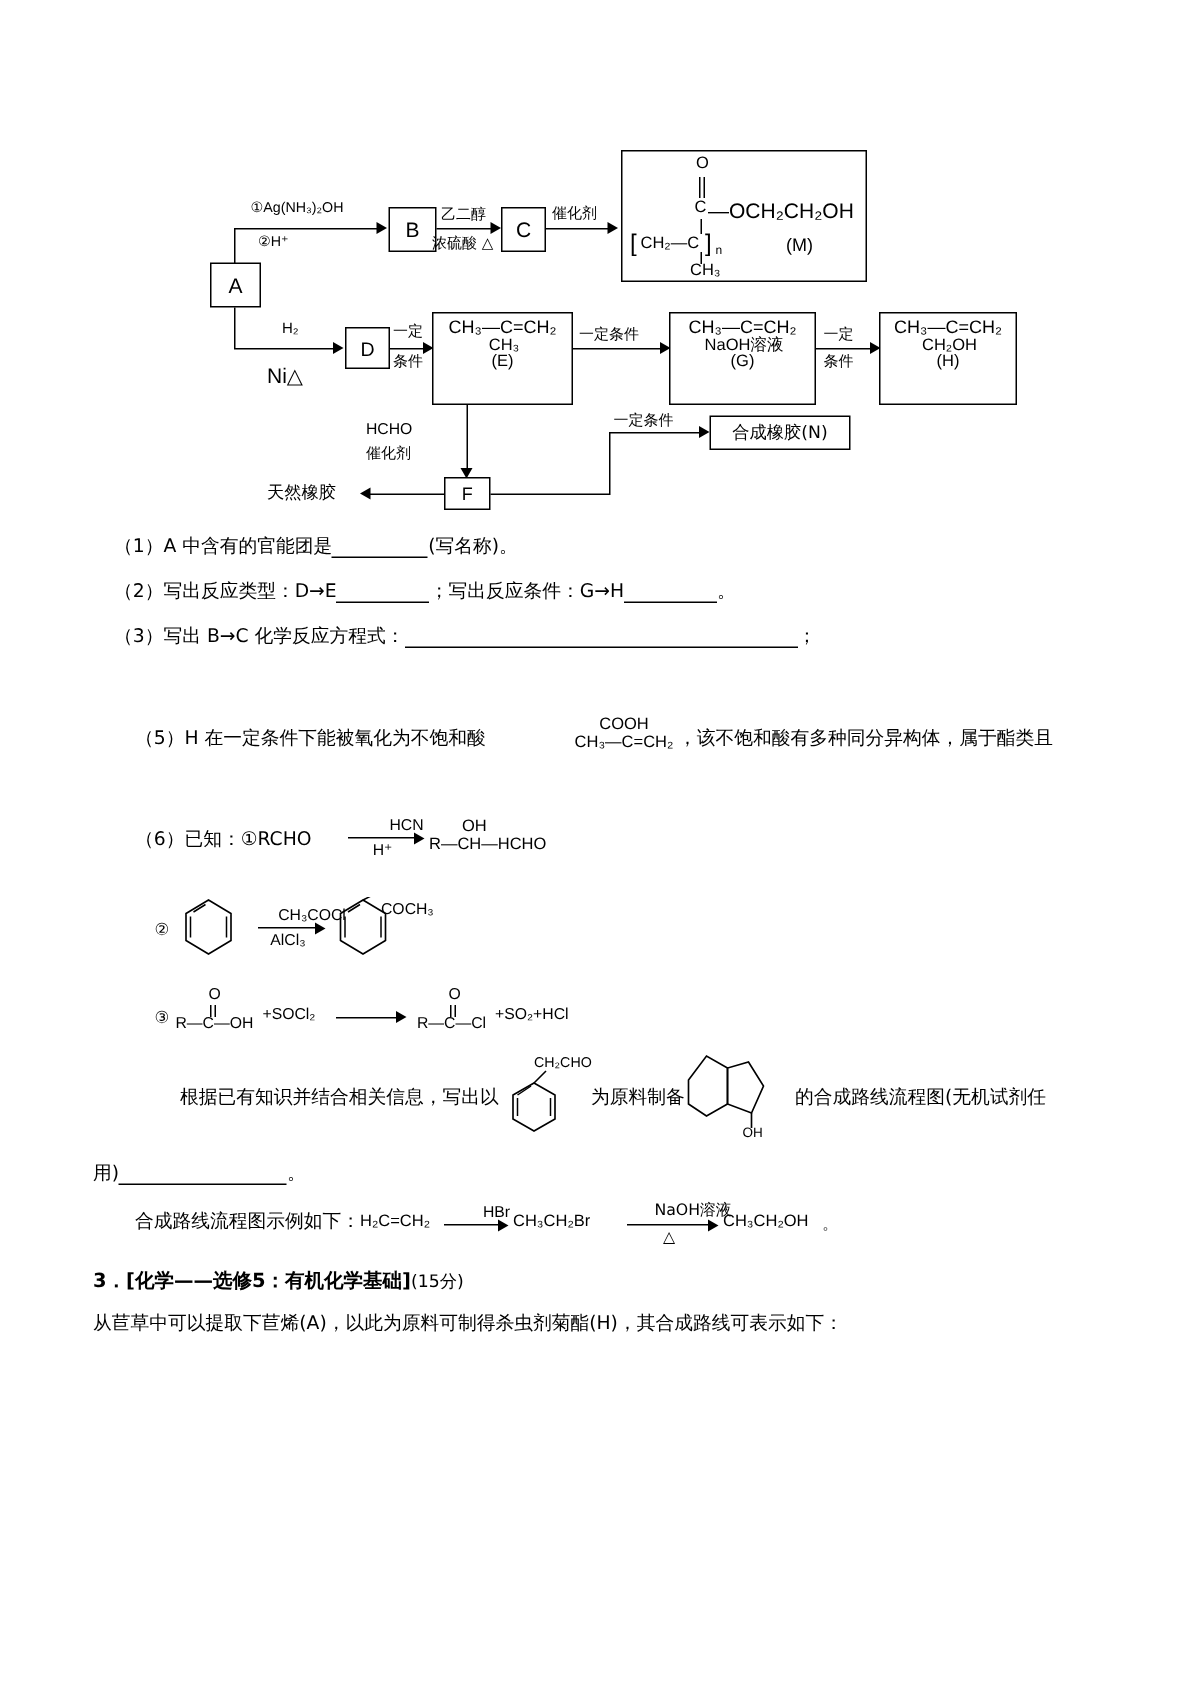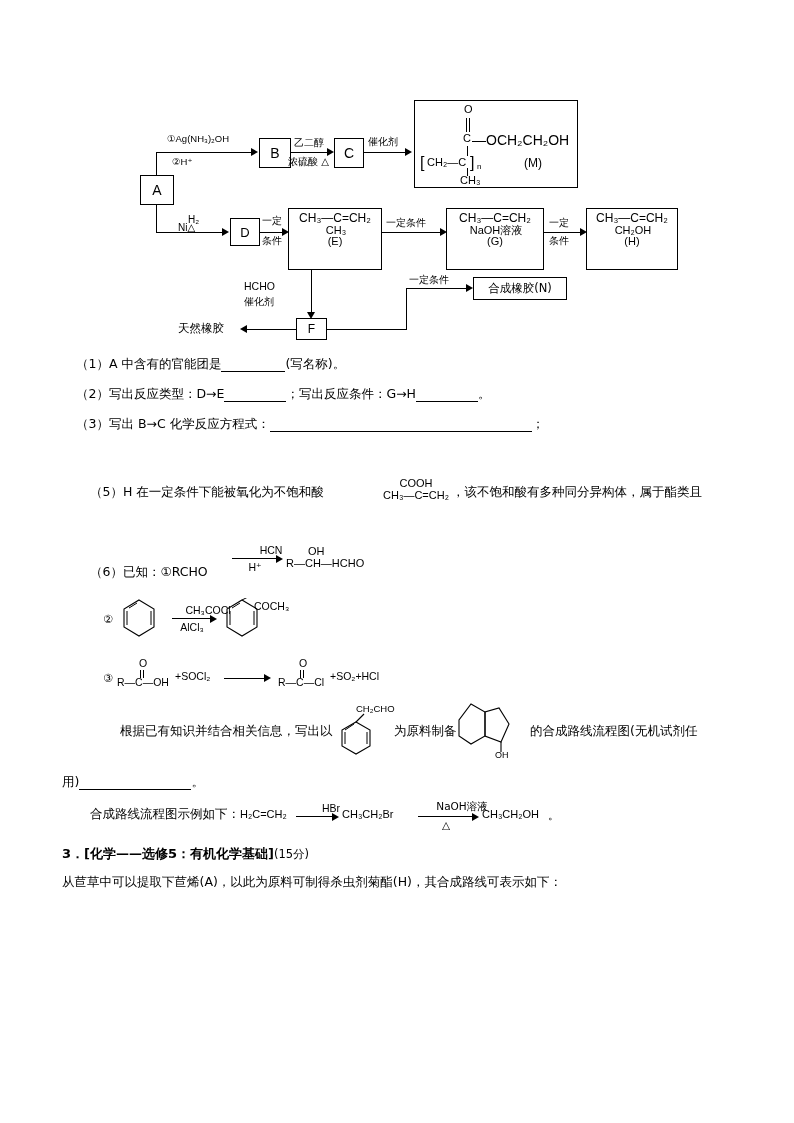--- a/index.html
+++ b/index.html
@@ -158,21 +158,21 @@
       <div class="vline" style="left:53px;top:68px;height:8px;"></div>
       <div class="lbl chem" style="left:46px;top:74px;font-size:11px;">CH₃</div>
 
       <div class="lbl chem" style="left:110px;top:56px;font-size:12px;">(M)</div>
     </div>
 
     <div class="vline" style="left:156px;top:205px;height:27px;"></div>
     <div class="hline" style="left:156px;top:232px;width:68px;"></div>
     <div class="arrow-r" style="left:222px;top:228px;"></div>
     <div class="lbl chem" style="left:188px;top:214px;font-size:10px;">H₂</div>
-    <div class="lbl chem" style="left:178px;top:222px;font-size:10px;">Ni△</div>
+    <div class="lbl chem" style="left:178px;top:242px;font-size:14px;">Ni△</div>
 
     <div class="box" style="left:230px;top:218px;width:30px;height:28px;">
       <span class="chem" style="font-size:13px;">D</span>
     </div>
 
     <div class="hline" style="left:260px;top:232px;width:24px;"></div>
     <div class="arrow-r" style="left:282px;top:228px;"></div>
     <div class="lbl cn" style="left:262px;top:214px;font-size:10px;">一定</div>
     <div class="lbl cn" style="left:262px;top:234px;font-size:10px;">条件</div>
 
@@ -249,21 +249,21 @@
 
   <div class="stack" style="left:376px;top:478px;width:80px;">
     <div class="top chem" style="font-size:11px;">COOH</div>
     <div class="mid chem" style="font-size:11px;">CH₃—C=CH₂</div>
   </div>
   <div class="qline" style="left:452px;top:484px;">
     <span>，该不饱和酸有多种同分异构体，属于酯类且</span>
   </div>
 
 
-  <div class="qline" style="left:90px;top:551px;margin-top:13px;">
+  <div class="qline" style="left:90px;top:551px;">
     <span>（6）已知：①RCHO</span>
   </div>
   <div class="rxn-arrow" style="left:232px;top:558px;width:46px;height:1px;">
     <div class="bar" style="width:46px;"></div>
     <div class="abv chem">HCN</div>
     <div class="blw chem">H⁺</div>
   </div>
   <div class="arrow-r" style="left:276px;top:555px;"></div>
   <div class="stack" style="left:286px;top:546px;width:110px;text-align:left;">
     <div class="top chem" style="font-size:11px;margin-left:22px;">OH</div>

